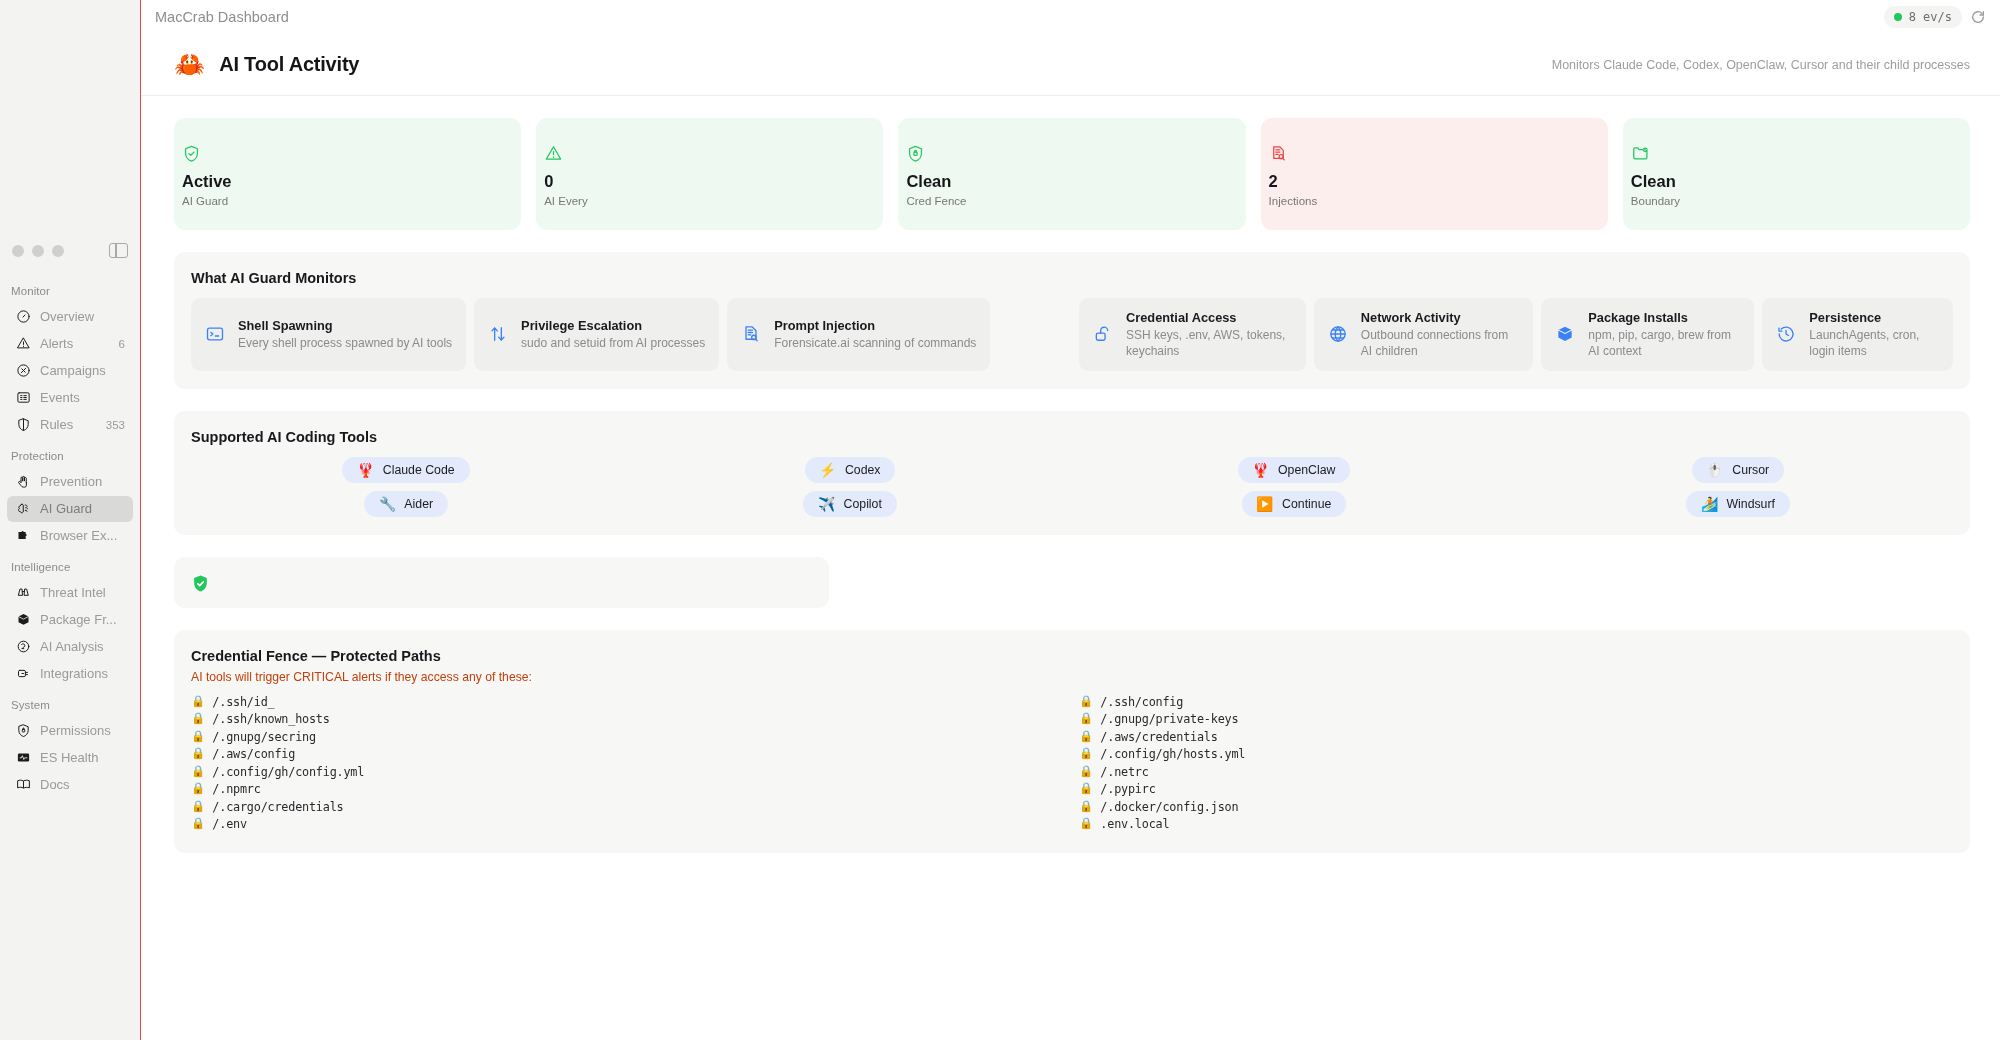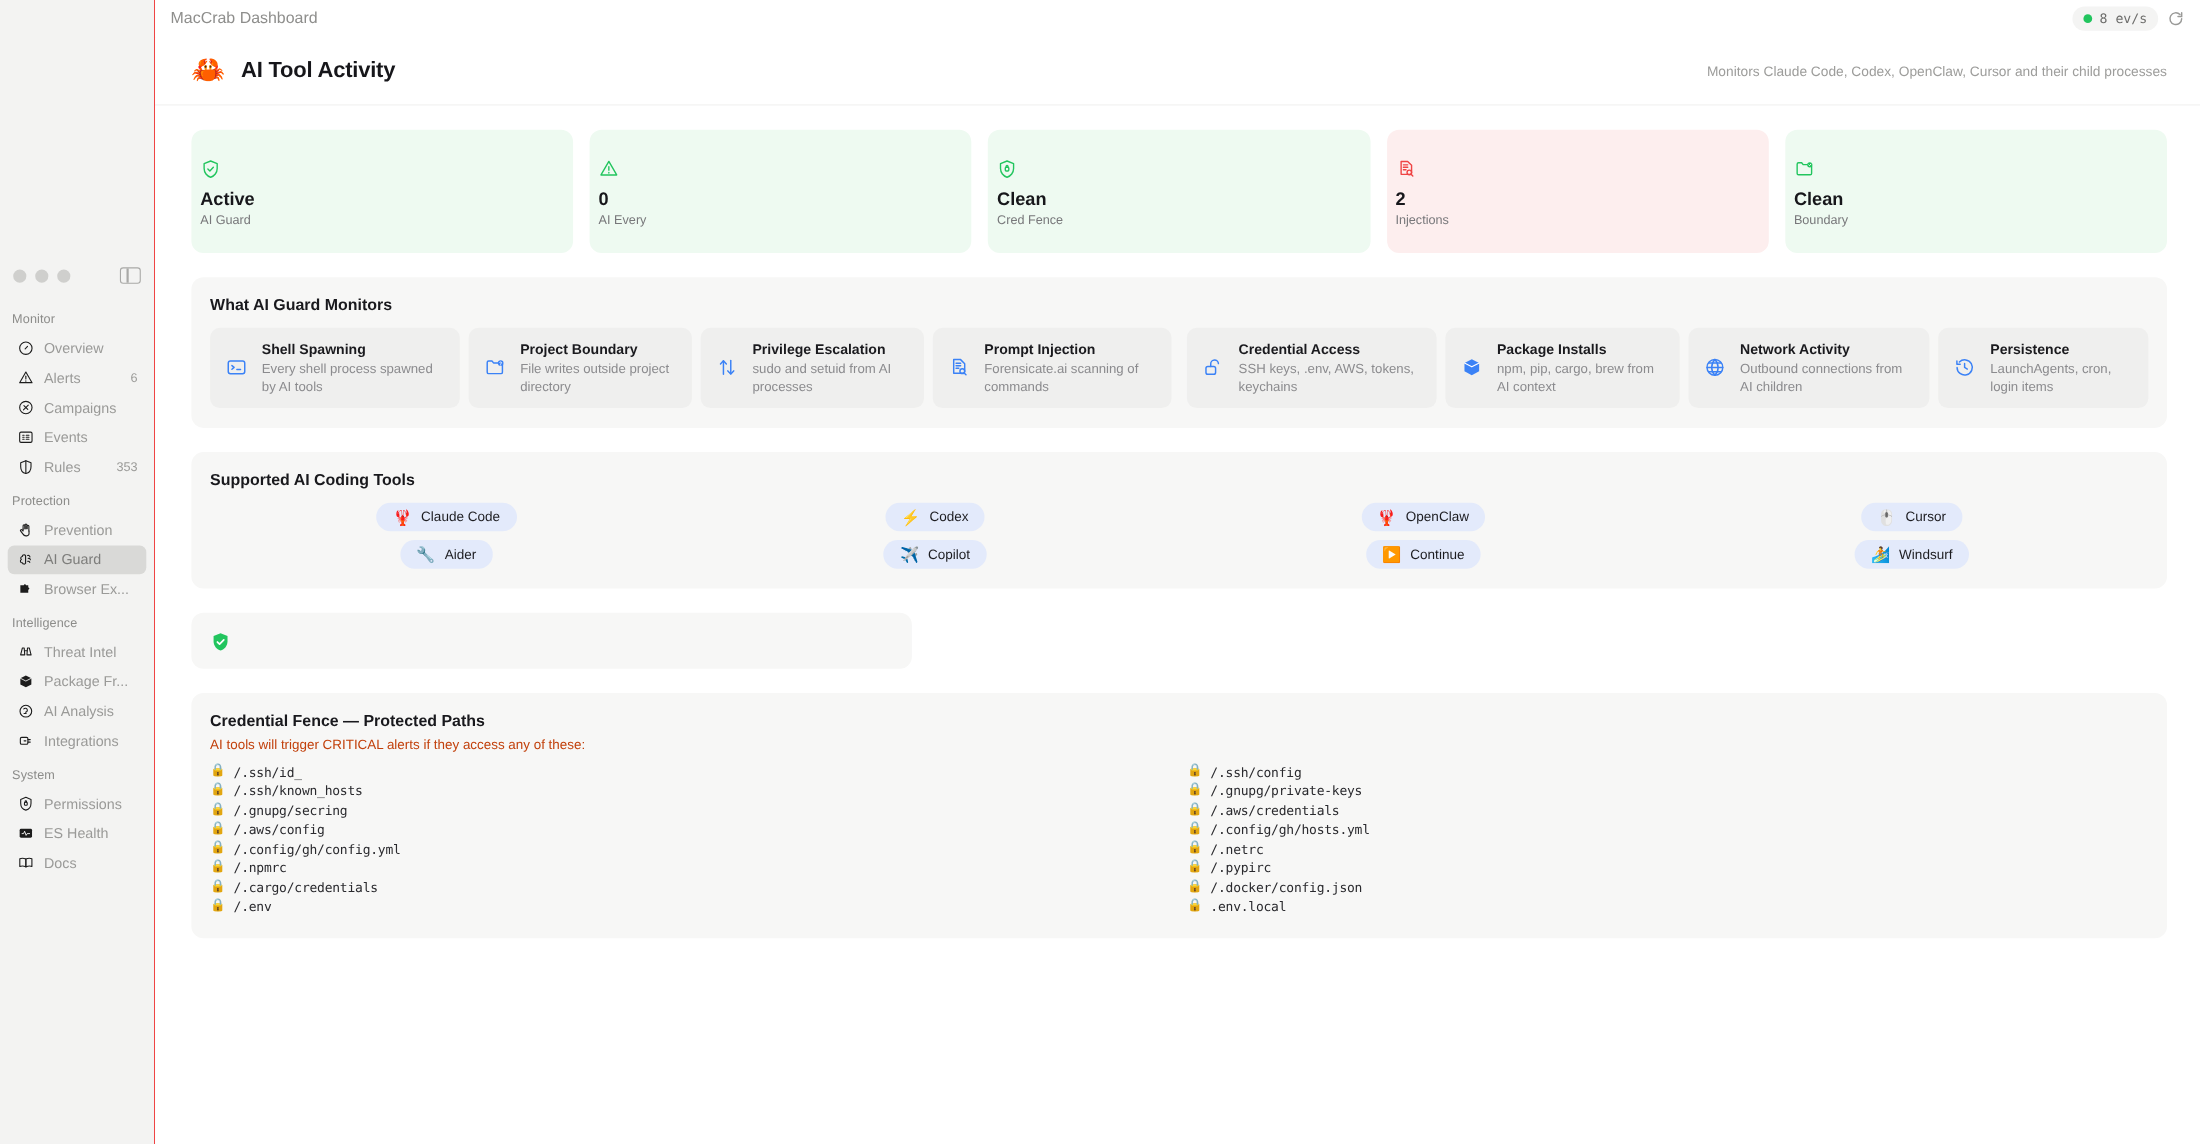--- a/index.html
+++ b/index.html
@@ -428,34 +428,20 @@
                   </svg>
                 </span>
                 <div>
                   <div class="mon-t">Shell Spawning</div>
                   <div class="mon-d">Every shell process spawned by AI tools</div>
                 </div>
               </div>
               <div class="mon">
                 <span class="mon-ico">
                   <svg viewBox="0 0 24 24" fill="none" stroke="currentColor" stroke-width="1.6" stroke-linecap="round" stroke-linejoin="round">
-                    <path d="M3.5 6.6a1.6 1.6 0 0 1 1.6-1.6h3.6l1.7 2.1h8.1a1.6 1.6 0 0 1 1.6 1.6v8.5a1.6 1.6 0 0 1-1.6 1.6H5.1a1.6 1.6 0 0 1-1.6-1.6z"></path>
-                    <circle cx="18.2" cy="7.2" r="3.1" fill="currentColor" stroke="none"></circle>
-                    <path d="M17.3 6.5a.95.95 0 0 1 1.8.4c0 .65-.9.7-.9 1.25" stroke="#fff" stroke-width="1" fill="none" stroke-linecap="round"></path>
-                    <circle cx="18.2" cy="9.1" r=".55" fill="#fff" stroke="none"></circle>
-                  </svg>
-                </span>
-                <div>
-                  <div class="mon-t">Project Boundary</div>
-                  <div class="mon-d">File writes outside project directory</div>
-                </div>
-              </div>
-              <div class="mon">
-                <span class="mon-ico">
-                  <svg viewBox="0 0 24 24" fill="none" stroke="currentColor" stroke-width="1.6" stroke-linecap="round" stroke-linejoin="round">
                     <path d="M8 19.5V5"></path>
                     <path d="M4.8 8.2L8 4.8l3.2 3.4"></path>
                     <path d="M16 4.5V19"></path>
                     <path d="M12.8 15.8L16 19.2l3.2-3.4"></path>
                   </svg>
                 </span>
                 <div>
                   <div class="mon-t">Privilege Escalation</div>
                   <div class="mon-d">sudo and setuid from AI processes</div>
                 </div>
@@ -484,41 +470,41 @@
                   </svg>
                 </span>
                 <div>
                   <div class="mon-t">Credential Access</div>
                   <div class="mon-d">SSH keys, .env, AWS, tokens, keychains</div>
                 </div>
               </div>
               <div class="mon">
                 <span class="mon-ico">
                   <svg viewBox="0 0 24 24" fill="none" stroke="currentColor" stroke-width="1.6" stroke-linecap="round" stroke-linejoin="round">
-                    <path d="M12 3.2l8 4.1v9l-8 4.2-8-4.2v-9z" fill="currentColor" stroke="none"></path>
-                    <path d="M4 7.3l8 4.1 8-4.1" fill="none" stroke="#fff" stroke-width="1.2"></path>
-                  </svg>
-                </span>
-                <div>
-                  <div class="mon-t">Package Installs</div>
-                  <div class="mon-d">npm, pip, cargo, brew from AI context</div>
-                </div>
-              </div>
-              <div class="mon">
-                <span class="mon-ico">
-                  <svg viewBox="0 0 24 24" fill="none" stroke="currentColor" stroke-width="1.6" stroke-linecap="round" stroke-linejoin="round">
                     <circle cx="12" cy="12" r="8.6"></circle>
                     <path d="M3.5 12h17"></path>
                     <path d="M12 3.4c2.3 2.4 3.5 5.4 3.5 8.6S14.3 18.2 12 20.6C9.7 18.2 8.5 15.2 8.5 12S9.7 5.8 12 3.4z"></path>
                     <path d="M5.4 7.2h13.2M5.4 16.8h13.2"></path>
                   </svg>
                 </span>
                 <div>
                   <div class="mon-t">Network Activity</div>
                   <div class="mon-d">Outbound connections from AI children</div>
+                </div>
+              </div>
+              <div class="mon">
+                <span class="mon-ico">
+                  <svg viewBox="0 0 24 24" fill="none" stroke="currentColor" stroke-width="1.6" stroke-linecap="round" stroke-linejoin="round">
+                    <path d="M12 3.2l8 4.1v9l-8 4.2-8-4.2v-9z" fill="currentColor" stroke="none"></path>
+                    <path d="M4 7.3l8 4.1 8-4.1" fill="none" stroke="#fff" stroke-width="1.2"></path>
+                  </svg>
+                </span>
+                <div>
+                  <div class="mon-t">Package Installs</div>
+                  <div class="mon-d">npm, pip, cargo, brew from AI context</div>
                 </div>
               </div>
               <div class="mon">
                 <span class="mon-ico">
                   <svg viewBox="0 0 24 24" fill="none" stroke="currentColor" stroke-width="1.6" stroke-linecap="round" stroke-linejoin="round">
                     <path d="M3.8 12a8.3 8.3 0 1 0 2.5-5.9"></path>
                     <path d="M3.6 4.9v3.6h3.6"></path>
                     <path d="M12 7.8V12l3 1.8"></path>
                   </svg>
                 </span>

